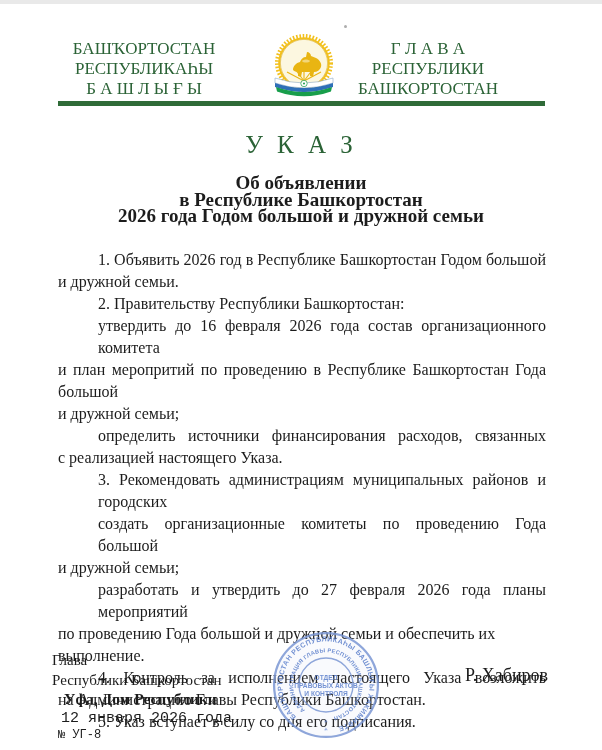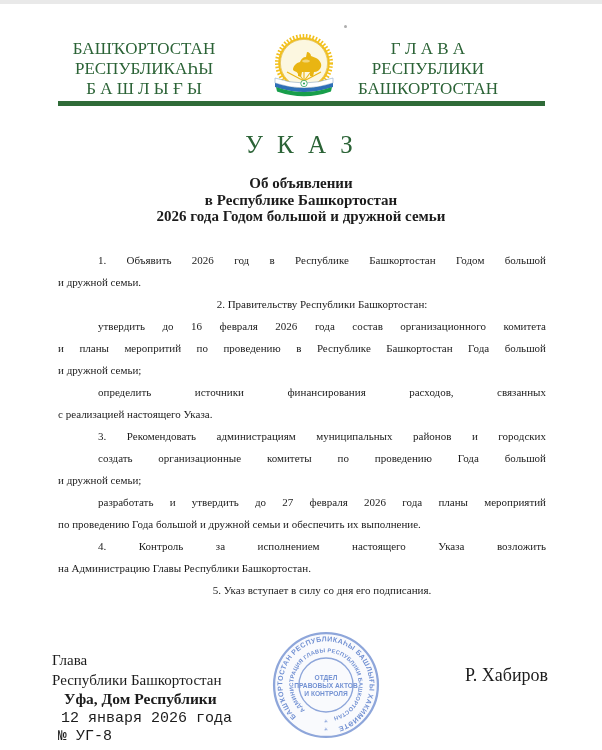--- a/index.html
+++ b/index.html
@@ -28,43 +28,43 @@
   }
   .speck { position:absolute; left:344px; top:21px; width:3px; height:3px;
     background:#8a8a8a; border-radius:50%; opacity:.7; }
   
   .title {
     position:absolute; left:0; top:127px; width:602px; text-align:center;
     color:#2b6336; font-size:25px; letter-spacing:4px; font-weight:normal;
   }
   .subtitle {
     position:absolute; left:0; top:171px; width:602px; text-align:center;
-    font-weight:bold; font-size:15px; line-height:16.5px;
+    font-weight:bold; font-size:19px; line-height:16.5px;
   }
   
   .docbody {
     position:absolute; left:58px; top:245px; width:488px;
-    font-size:11px; line-height:22px;
+    font-size:16px; line-height:22px;
   }
   .bline { width:100%; }
   .bline.j { text-align:justify; text-align-last:justify; }
-  .bline.ind { padding-left:40px;text-align:center; }
+  .bline.ind { padding-left:40px; }
   
   .sig-office {
     position:absolute; left:52px; top:646px; width:160px; text-align:left;
     font-size:15px; line-height:20px; white-space:nowrap;
   }
   .sig-place { position:absolute; left:64px; top:686px; font-weight:bold;
     font-size:15.5px; white-space:nowrap; }
   .sig-date  { position:absolute; left:61px; top:706px;
     font-family:"Liberation Mono","DejaVu Sans Mono",monospace;
     font-size:15px; white-space:nowrap;text-align:center; }
   .sig-num   { position:absolute; left:58px; top:724px;
     font-family:"Liberation Mono","DejaVu Sans Mono",monospace;
-    font-size:15px; white-space:nowrap; }
+    font-size:12px; white-space:nowrap; }
   .signer { position:absolute; left:465px; top:661px; font-size:18px;
     white-space:nowrap; }
   
   .stamp { position:absolute; left:272px; top:627px; width:108px; height:108px;
     opacity:.85; }
   .stamp text { font-family:"Liberation Sans","DejaVu Sans",sans-serif; }
 </style>
 </head>
 <body>
 
@@ -117,21 +117,21 @@
     <div>Об объявлении</div>
     <div>в Республике Башкортостан</div>
     <div>2026 года Годом большой и дружной семьи</div>
   </div>
 
   <div class="docbody">
       <div class="bline j ind">1. Объявить 2026 год в Республике Башкортостан Годом большой</div>
       <div class="bline">и дружной семьи.</div>
       <div class="bline ind">2. Правительству Республики Башкортостан:</div>
       <div class="bline j ind">утвердить до 16 февраля 2026 года состав организационного комитета</div>
-      <div class="bline j">и планы меропритий по проведению в Республике Башкортостан Года большой</div>
+      <div class="bline j">и план меропритий по проведению в Республике Башкортостан Года большой</div>
       <div class="bline">и дружной семьи;</div>
       <div class="bline j ind">определить источники финансирования расходов, связанных</div>
       <div class="bline">с реализацией настоящего Указа.</div>
       <div class="bline j ind">3. Рекомендовать администрациям муниципальных районов и городских</div>
       <div class="bline j ind">создать организационные комитеты по проведению Года большой</div>
       <div class="bline">и дружной семьи;</div>
       <div class="bline j ind">разработать и утвердить до 27 февраля 2026 года планы мероприятий</div>
       <div class="bline">по проведению Года большой и дружной семьи и обеспечить их выполнение.</div>
       <div class="bline j ind">4. Контроль за исполнением настоящего Указа возложить</div>
       <div class="bline">на Администрацию Главы Республики Башкортостан.</div>

